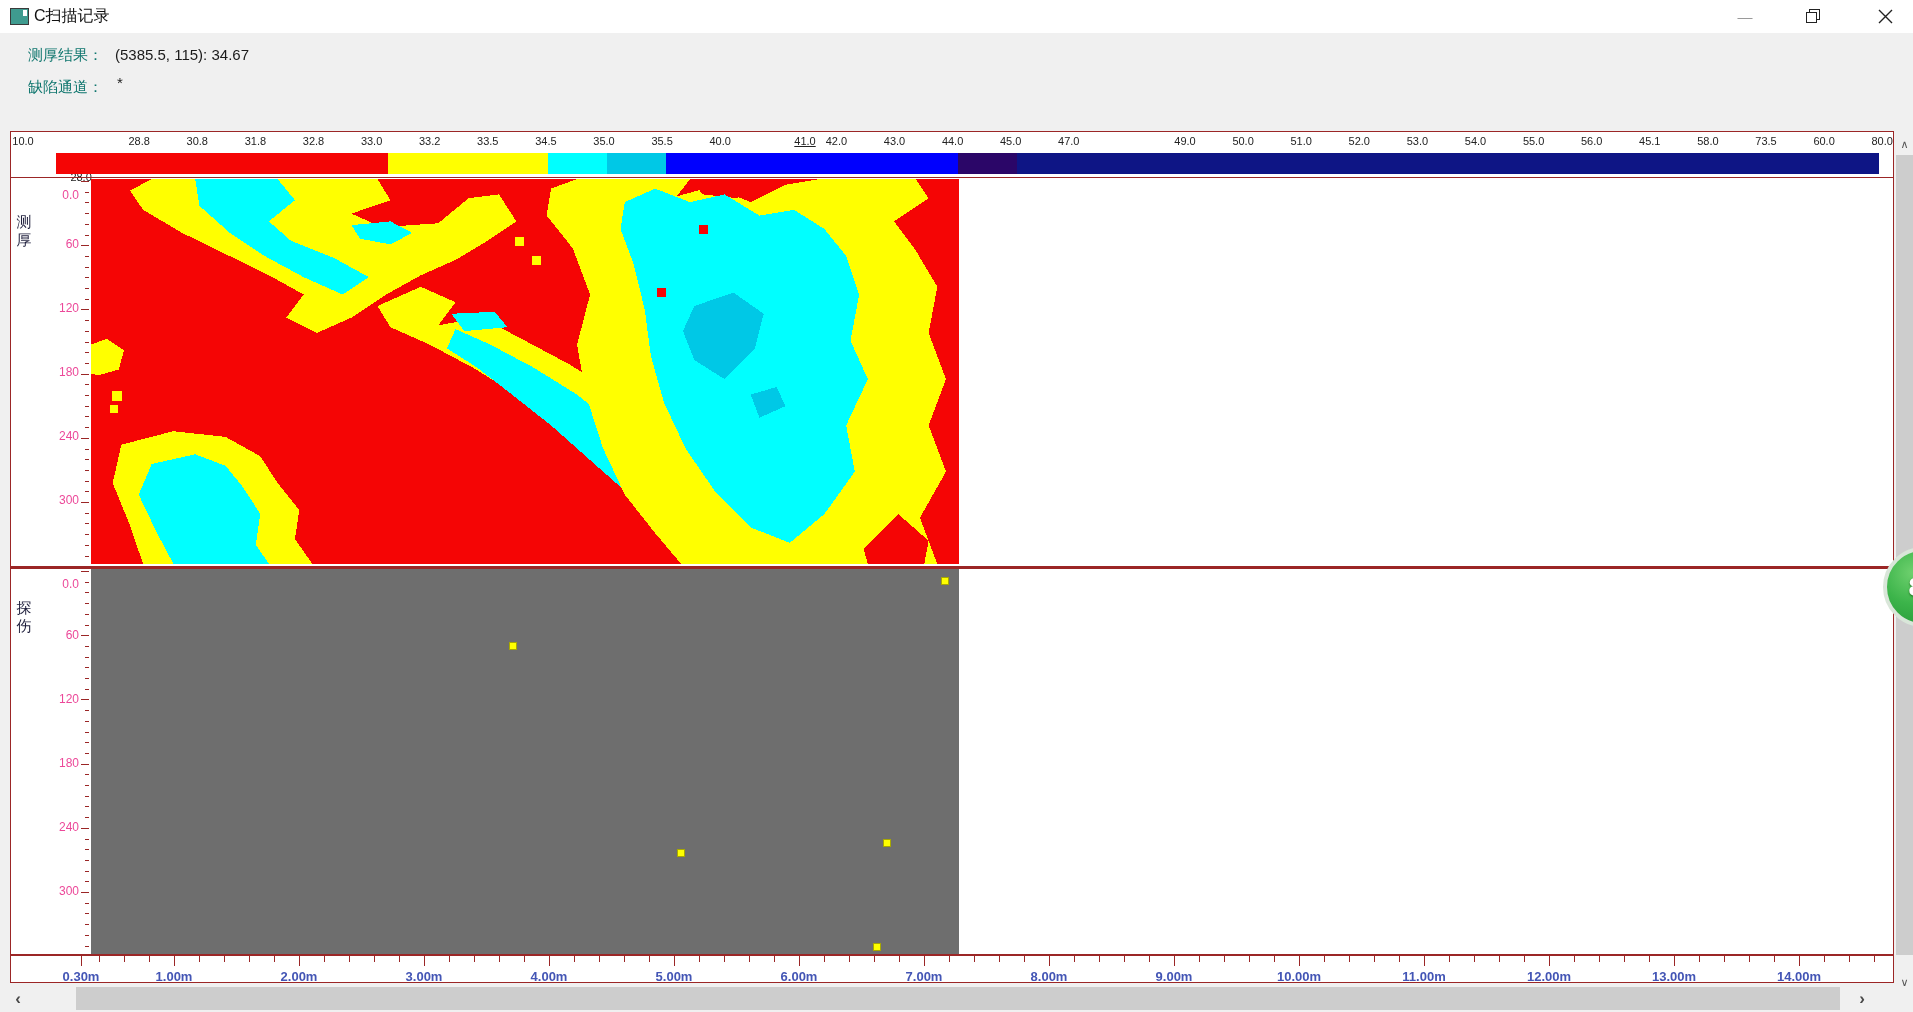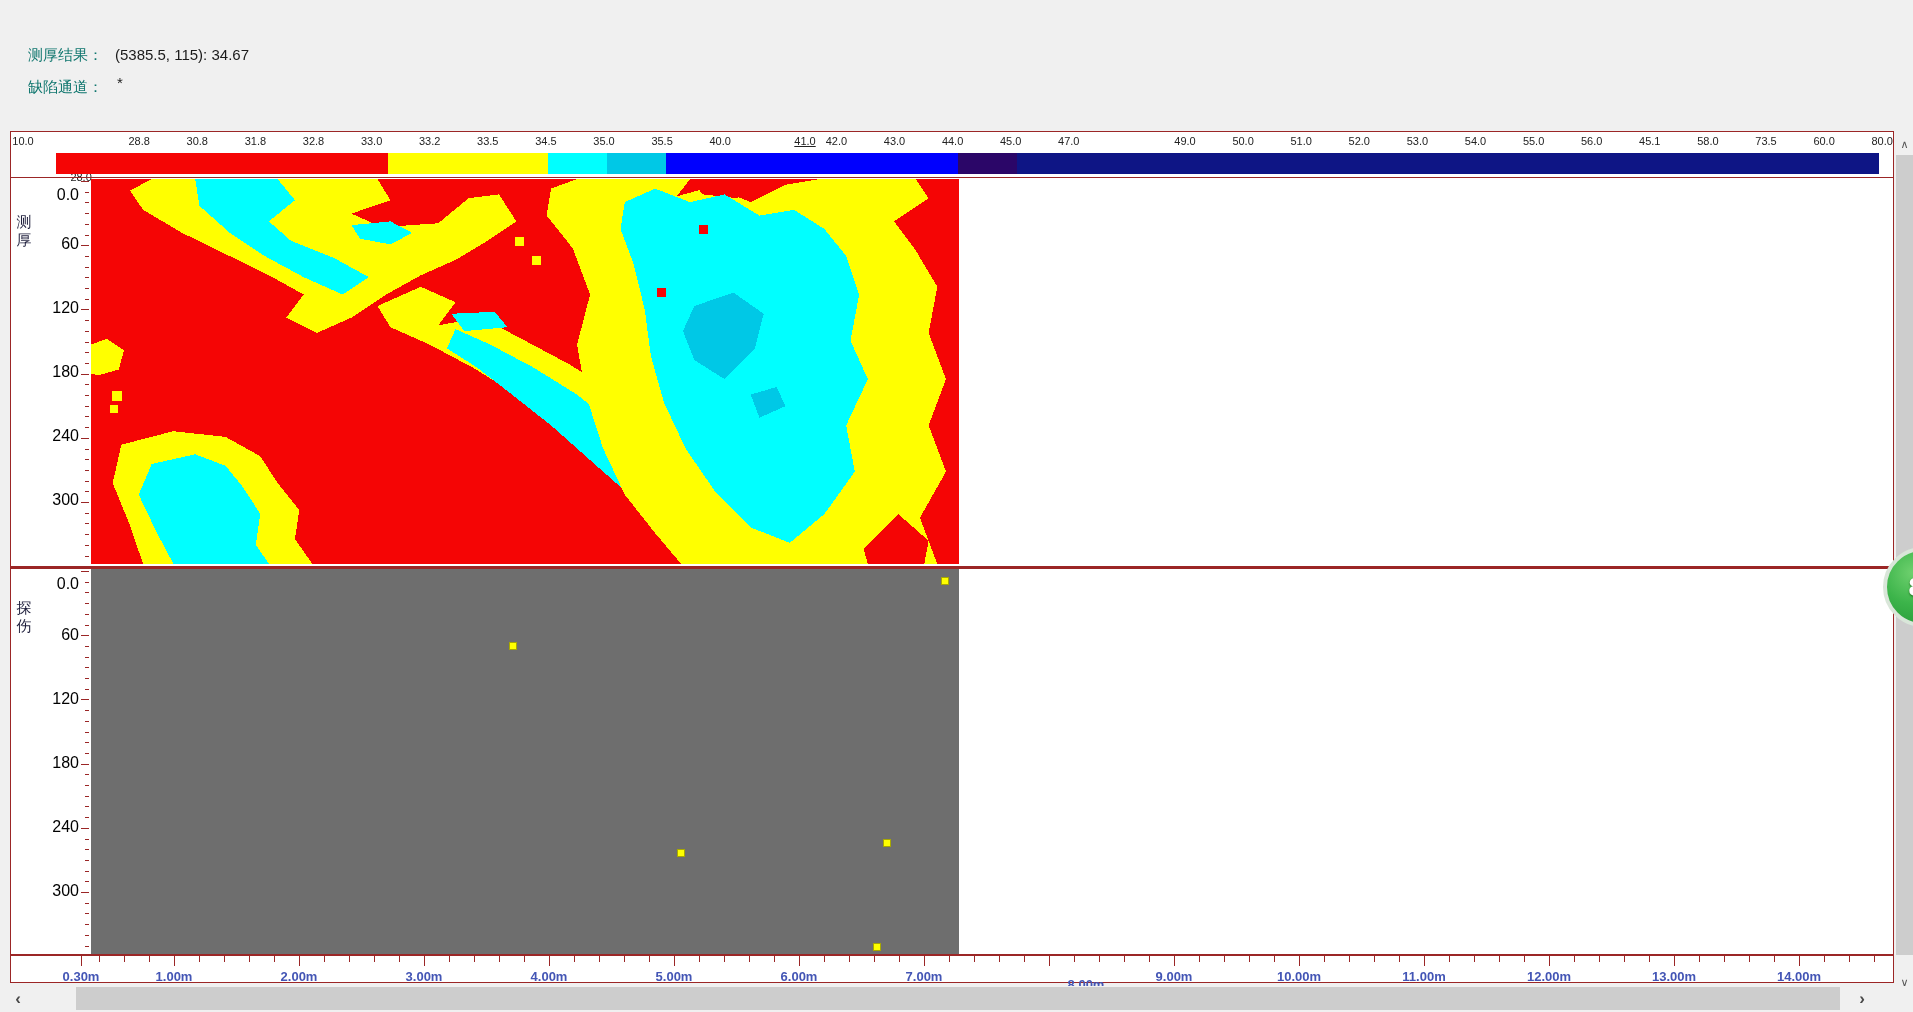--- a/index.html
+++ b/index.html
@@ -29,21 +29,21 @@
   #cb-underline{position:absolute;left:0;top:45px;width:1882px;height:1px;background:#9b2626;}
 
   .row-label{position:absolute;left:2px;width:22px;text-align:center;font-size:15px;line-height:18px;color:#1e1e3c;}
   .plot{position:absolute;left:80px;width:868px;}
   #plot-top{top:47px;height:385px;background:#f50505;overflow:hidden;}
   #plot-top svg{display:block;width:868px;height:385px;}
   #plot-bottom{top:437px;height:385px;background:#6e6e6e;overflow:hidden;}
   #separator{position:absolute;left:0;top:434px;width:1882px;height:3px;background:#9b2626;}
 
   .ytick{position:absolute;background:#9b2626;height:1px;}
-  .ylab{position:absolute;width:40px;text-align:right;font-size:16px;color:#000000;line-height:14px;}
+  .ylab{position:absolute;width:40px;text-align:right;font-size:12px;color:#ec4899;line-height:14px;}
   #xline{position:absolute;left:0;top:822px;width:1882px;height:2px;background:#9b2626;}
   .xtick{position:absolute;top:824px;width:1px;background:#9b2626;}
   .xlab{position:absolute;top:837px;width:60px;margin-left:-30px;text-align:center;font-size:13px;font-weight:bold;color:#4355b5;}
 
   .defect-dot{position:absolute;width:8px;height:8px;background:#ffff00;border:1px solid #a8a800;box-sizing:border-box;}
 
   
   #vscroll{position:absolute;left:1896px;top:133px;width:17px;height:875px;background:#f0f0f0;}
   #vthumb{position:absolute;left:0;top:22px;width:17px;height:800px;background:#cdcdcd;}
   .varrow{position:absolute;left:0;width:17px;height:18px;text-align:center;font-size:11px;color:#555;line-height:18px;}
@@ -57,20 +57,38 @@
   #greenbtn{position:absolute;left:1883px;top:547px;width:80px;height:80px;border-radius:50%;
     background:radial-gradient(circle at 35% 30%, #6ed06e 0%, #3cb44a 45%, #1f9232 100%);
     border:4px solid #d9e6d9;box-sizing:border-box;color:#fff;font-weight:bold;font-size:26px;
     text-align:center;line-height:72px;text-shadow:0 1px 2px #116611;}
 </style>
 </head>
 <body>
 
 <div id="stage">
 
+  <div id="titlebar">
+    <div id="appicon">
+        <div class="pane"></div>
+      </div>
+    <span id="wtitle">C扫描记录</span>
+    <span class="wc" id="wc-min">—</span>
+    <span class="wc" id="wc-restore">
+      <svg width="14" height="14" viewBox="0 0 14 14">
+        <rect x="3.5" y="0.5" width="10" height="10" fill="none" stroke="#222" stroke-width="1"></rect>
+        <rect x="0.5" y="3.5" width="10" height="10" fill="#fff" stroke="#222" stroke-width="1"></rect>
+      </svg>
+    </span>
+    <span class="wc" id="wc-close">
+      <svg width="15" height="15" viewBox="0 0 15 15">
+        <path d="M1 1 L14 14 M14 1 L1 14" stroke="#222" stroke-width="1.4"></path>
+      </svg>
+    </span>
+  </div>
 
   <span class="inf-label" style="top:46px;">测厚结果：</span>
   <span class="inf-value" style="left:115px;top:46px;">(5385.5, 115): 34.67</span>
   <span class="inf-label" style="top:78px;">缺陷通道：</span>
   <span class="inf-value" style="left:117px;top:74px;">*</span>
 
   <div id="scanbox">
     <div id="cb-labels">
         <div class="cb-label" style="left: 12px;">10.0</div>
         <div class="cb-label" style="left: 70.1px; margin-top: 36px;">28.0</div>
@@ -327,21 +345,21 @@
         <div class="xlab" style="left: 413px;">3.00m</div>
         <div class="xtick" style="left: 538px; height: 10px;"></div>
         <div class="xlab" style="left: 538px;">4.00m</div>
         <div class="xtick" style="left: 663px; height: 10px;"></div>
         <div class="xlab" style="left: 663px;">5.00m</div>
         <div class="xtick" style="left: 788px; height: 10px;"></div>
         <div class="xlab" style="left: 788px;">6.00m</div>
         <div class="xtick" style="left: 913px; height: 10px;"></div>
         <div class="xlab" style="left: 913px;">7.00m</div>
         <div class="xtick" style="left: 1038px; height: 10px;"></div>
-        <div class="xlab" style="left: 1075px; margin-top: 8px;">8.00m</div>
+        <div class="xlab" style="left: 1038px;">8.00m</div>
         <div class="xtick" style="left: 1163px; height: 10px;"></div>
         <div class="xlab" style="left: 1163px;">9.00m</div>
         <div class="xtick" style="left: 1288px; height: 10px;"></div>
         <div class="xlab" style="left: 1288px;">10.00m</div>
         <div class="xtick" style="left: 1413px; height: 10px;"></div>
         <div class="xlab" style="left: 1413px;">11.00m</div>
         <div class="xtick" style="left: 1538px; height: 10px;"></div>
         <div class="xlab" style="left: 1538px;">12.00m</div>
         <div class="xtick" style="left: 1663px; height: 10px;"></div>
         <div class="xlab" style="left: 1663px;">13.00m</div>

